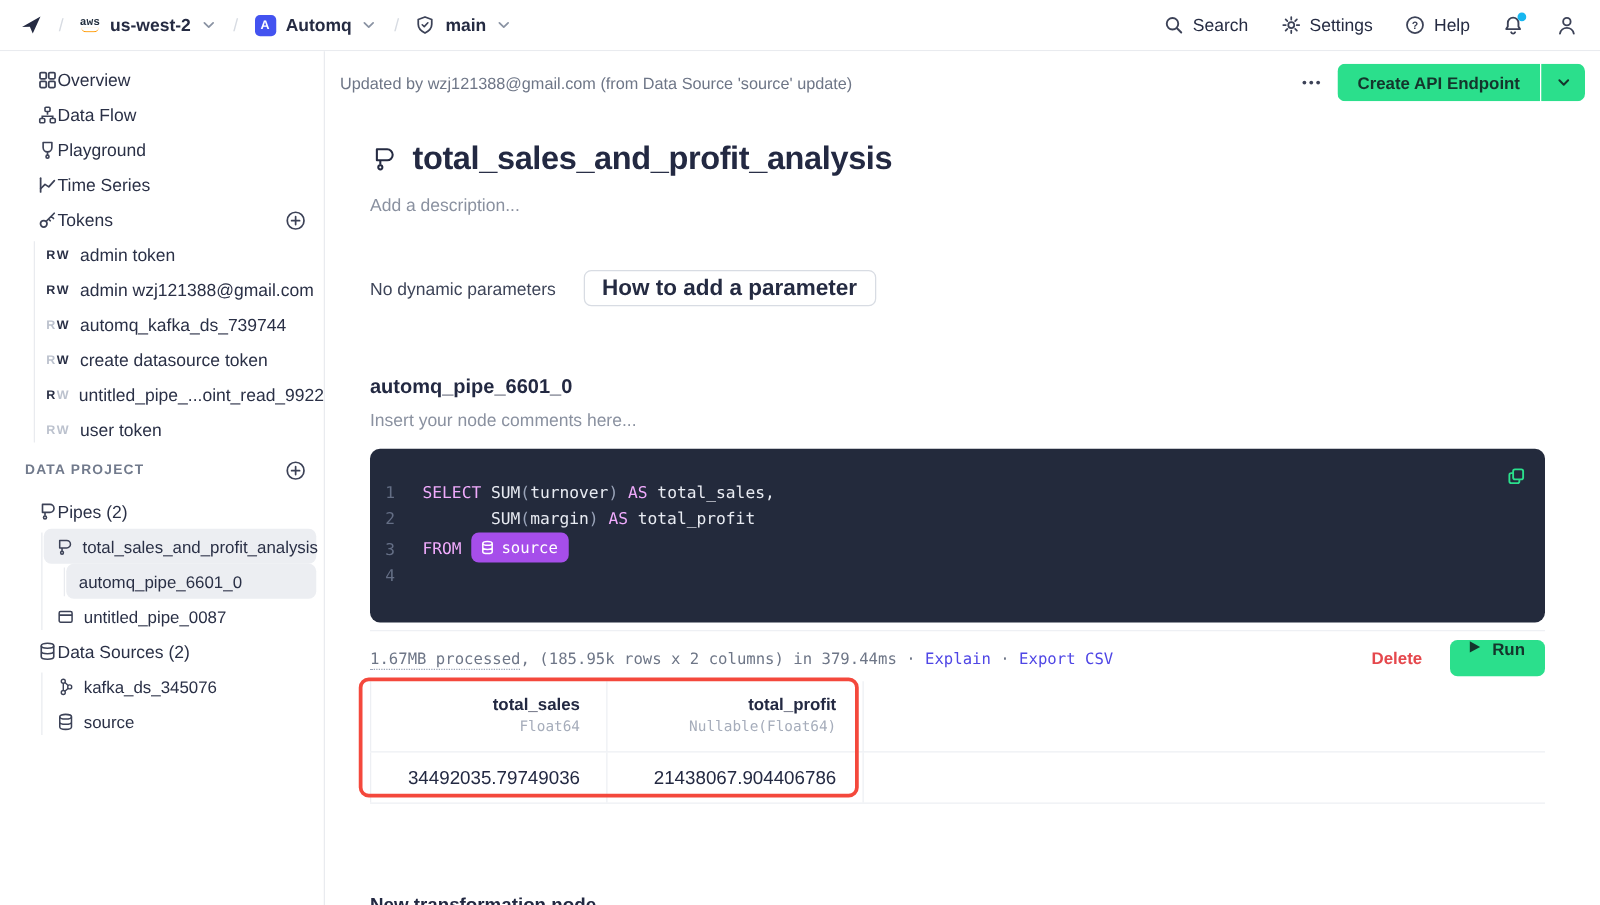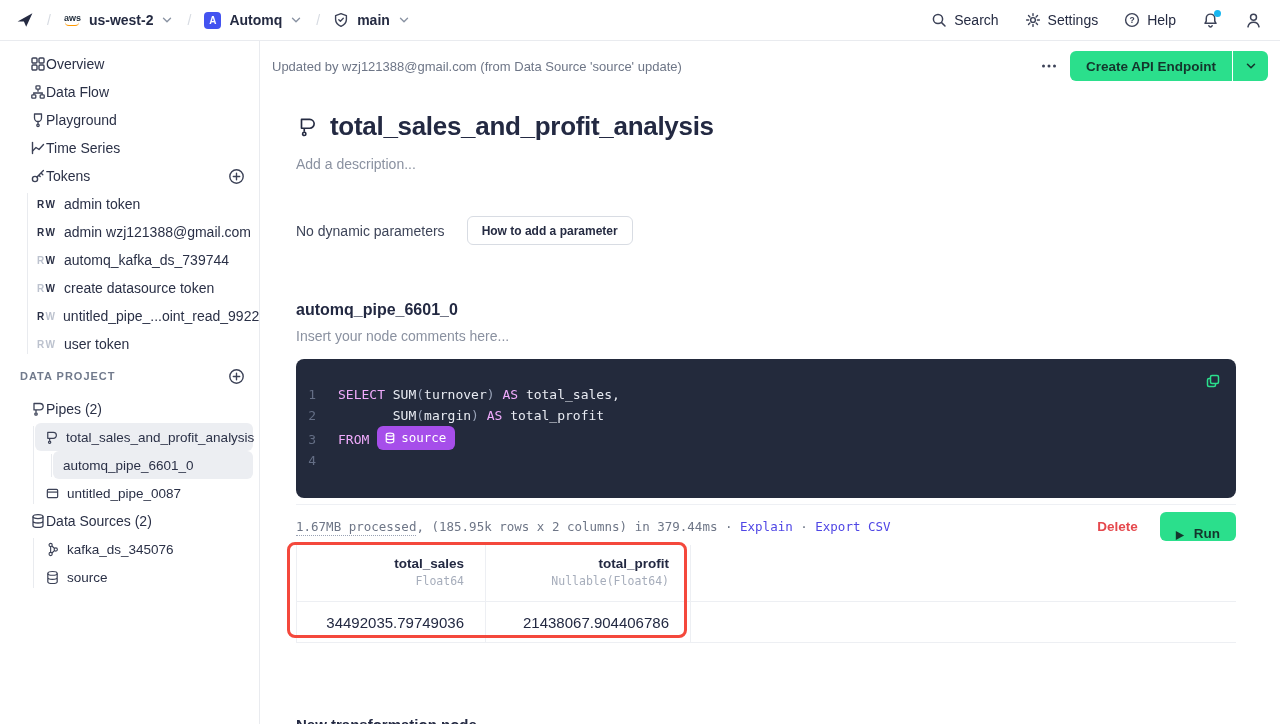--- a/index.html
+++ b/index.html
@@ -6,21 +6,21 @@
   html,body { width:1280px; height:724px; background:#fff; font-family:"Liberation Sans", sans-serif; color:#252B42; overflow:hidden; }
   svg { display:block; }
   button { font-family:inherit; border:none; background:none; cursor:pointer; }
 
   
   .navbar { height:41px; border-bottom:1px solid #E9EBEF; display:flex; align-items:center; justify-content:space-between; padding:0 18px 0 16px; background:#fff; }
   .nav-left { display:flex; align-items:center; gap:13px; }
   .crumb-sep { color:#D7DBE2; font-size:14px; }
   .crumb { display:flex; align-items:center; gap:8px; font-size:14px; font-weight:600; color:#252B42; cursor:pointer; }
   .chev { margin-left:-1px; }
-  .aws-logo { display:flex; flex-direction:column; align-items:center; line-height:1; }
+  .aws-logo { display:flex; flex-direction:column; align-items:center; line-height:1;font-family:Liberation Mono, monospace; }
   .aws-logo .aws-txt { font-size:9px; font-weight:700; color:#232F3E; letter-spacing:0; }
   .aws-logo .aws-smile { width:14px; height:4px; border-bottom:1.6px solid #FF9900; border-radius:0 0 8px 8px; margin-top:-1px; }
   .avatar-a { width:17px; height:17px; border-radius:4px; background:#4353F0; color:#fff; font-size:10px; font-weight:700; display:flex; align-items:center; justify-content:center; }
   .nav-right { display:flex; align-items:center; gap:26px; }
   .nav-act { display:flex; align-items:center; gap:7px; font-size:14px; color:#252B42; cursor:pointer; }
   .bell-wrap { position:relative; cursor:pointer; }
   .bell-dot { position:absolute; top:-2px; right:-2px; width:7px; height:7px; border-radius:50%; background:#18B7F0; }
 
   
   .sidebar { position:absolute; left:0; top:41px; bottom:0; width:260px; border-right:1px solid #E9EBEF; padding-top:9px; background:#fff; }
@@ -57,40 +57,40 @@
   .split-caret { background:#2BDF8C; width:35px; display:flex; align-items:center; justify-content:center; color:#14352C; }
 
   .content { padding:0 44px 0 36px; }
   .title-row { margin-top:30px; display:flex; align-items:center; gap:12px; }
   .title-row h1 { font-size:26px; font-weight:700; color:#232942; letter-spacing:-.3px; }
   .pipe-ic-lg { color:#252B42; }
   .desc { margin-top:14px; font-size:14px; color:#8A91A0; cursor:text; }
 
   .params-row { margin-top:44px; display:flex; align-items:center; gap:22px; }
   .params-empty { font-size:14px; color:#3E4559; }
-  .param-help-btn { height:29px; border:1px solid #D8DCE3; border-radius:6px; background:#fff; padding:0 14px; font-size:12px; font-weight:700; color:#252B42; }
+  .param-help-btn { height:29px; border:1px solid #D8DCE3; border-radius:6px; background:#fff; padding:0 14px; font-size:18px; font-weight:700; color:#252B42; }
 
   .node-name { margin-top:56px; font-size:16px; font-weight:700; color:#232942; }
   .node-comments { margin-top:9px; font-size:14px; color:#8A91A0; cursor:text; }
 
   .code-block { margin-top:15px; width:940px; height:139px; background:#232A3C; border-radius:8px; position:relative; padding-top:25px; font-family:"DejaVu Sans Mono", monospace; font-size:13px; line-height:21px; }
   .cl { white-space:pre; color:#E8EBF2; }
   .ln { display:inline-block; width:42px; text-align:right; color:#646E85; padding-right:22px; }
   .kw { color:#f0abfc; }
   .pr { color:#99A3B8; }
   .pill { display:inline-flex; align-items:center; gap:5px; background:#A64EEA; color:#fff; border-radius:6px; padding:1px 9px 2px 7px; font-size:12.5px; cursor:pointer; }
   .copy-btn { position:absolute; top:12px; right:13px; color:#2BDF8C; padding:2px; }
 
   .results-bar { margin-top:6px; width:940px; border-top:1px solid #EEF0F4; padding-top:4px; display:flex; justify-content:space-between; align-items:center; height:39px; }
   .stats { font-family:"DejaVu Sans Mono", monospace; font-size:12.5px; color:#6E7687; white-space:pre; }
   .stats .dotted { border-bottom:1px dotted #9AA3B5; padding-bottom:1px; }
   .stats a { color:#4F46E5; text-decoration:none; cursor:pointer; }
   .bar-right { display:flex; align-items:center; gap:22px; }
   .delete-btn { font-size:13.5px; font-weight:700; color:#E5484D; }
-  .run-btn { height:29px; background:#2BDF8C; border-radius:6px; padding:0 16px 0 14px; display:flex; align-items:flex-end; gap:9px; font-size:13.5px; font-weight:700; color:#14352C; }
+  .run-btn { height:29px; background:#2BDF8C; border-radius:6px; padding:0 16px 0 14px; display:flex; align-items:flex-start; gap:9px; font-size:13.5px; font-weight:700; color:#14352C; }
 
   .results-table { margin-top:2px; width:940px; position:relative; }
   .t-row { display:flex; border-bottom:1px solid #EDEFF3; }
   .t-head { height:57px; }
   .t-data { height:41px; }
   .t-cell { border-right:1px solid #EDEFF3; }
   .t-cell.c1 { width:190px; border-left:1px solid #EDEFF3; }
   .t-cell.c2 { width:205px; }
   .t-head .t-cell { padding:11px 21px 0 0; text-align:right; }
   .col-name { font-size:13.5px; font-weight:700; color:#232942; }

